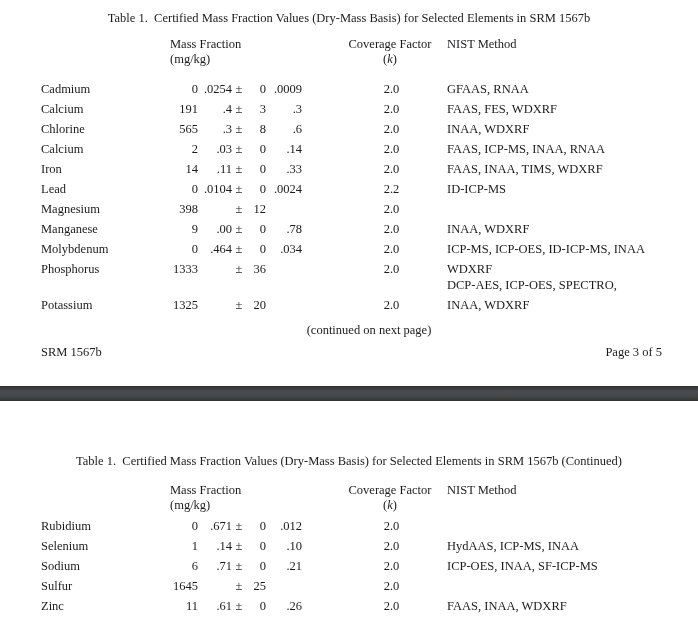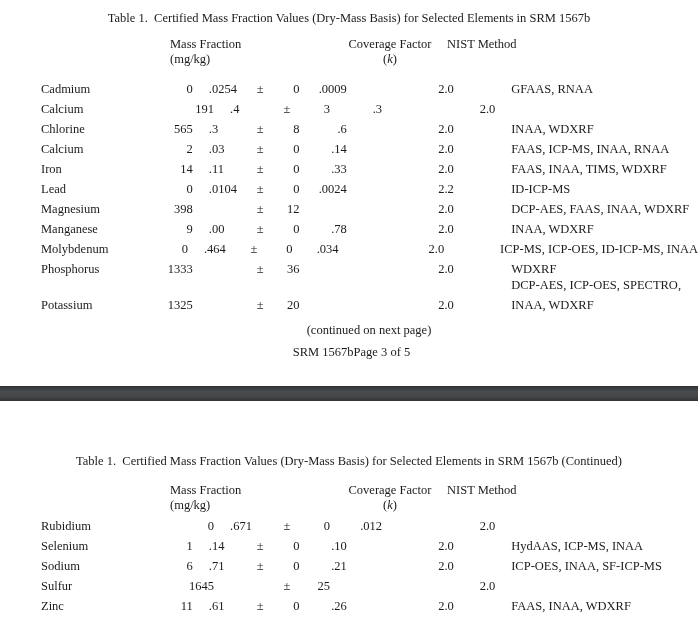--- a/index.html
+++ b/index.html
@@ -30,34 +30,34 @@
   .hdr { position:absolute; line-height:15px; }
   .hdr div { line-height:15px; }
   .hdr-mf { left:170px; width:130px; }
   .hdr-cf { left:330px; width:120px; text-align:center; }
   .hdr-nm { left:447px; top:0; }
 
   .rows { position:absolute; left:0; right:0; }
   #page1 .rows { top:79px; }
   #page2 .rows { top:115px; }
 
-  .row { display:flex; align-items:flex-start; padding:2px 0; line-height:16px;gap:16px; }
+  .row { display:flex; align-items:flex-start; padding:2px 0; line-height:16px; }
   .row span { display:inline-block; vertical-align:top; }
   .c-el   { margin-left:41px; width:109px; }
   .c-vint { width:48px;  text-align:right; }
-  .c-vdec { width:34px;  text-align:left; }
+  .c-vdec { width:34px;  text-align:right; }
   .c-pm   { width:14px;  text-align:center; }
   .c-uint { width:20px;  text-align:right; }
   .c-udec { width:36px;  text-align:right; }
   .c-k    { width:93px;  margin-left:43px; text-align:center; }
   .c-m    { margin-left:9px; width:216px; }
   .c-m div { line-height:16px; white-space:nowrap; }
 
   .continued { position:absolute; top:322px; left:40px; right:0; text-align:center; line-height:16px; }
-  .footer { position:absolute; top:344px; left:41px; right:36px; display:flex; justify-content:center; line-height:16px; }
+  .footer { position:absolute; top:344px; left:41px; right:36px; display:flex; justify-content:space-between; line-height:16px; }
 </style>
 </head>
 <body>
 
 <div class="doc">
 
   <section class="page" id="page1">
     <div class="title">Table 1.  Certified Mass Fraction Values (Dry-Mass Basis) for Selected Elements in SRM 1567b</div>
 
     <div class="thead">
@@ -86,20 +86,23 @@
           </span>
         </div>
         <div class="row">
           <span class="c-el">Calcium</span>
           <span class="c-vint">191</span>
           <span class="c-vdec">.4</span>
           <span class="c-pm">±</span>
           <span class="c-uint">3</span>
           <span class="c-udec">.3</span>
           <span class="c-k">2.0</span>
+          <span class="c-m">
+            <div>FAAS, FES, WDXRF</div>
+          </span>
         </div>
         <div class="row">
           <span class="c-el">Chlorine</span>
           <span class="c-vint">565</span>
           <span class="c-vdec">.3</span>
           <span class="c-pm">±</span>
           <span class="c-uint">8</span>
           <span class="c-udec">.6</span>
           <span class="c-k">2.0</span>
           <span class="c-m">
@@ -143,23 +146,20 @@
           </span>
         </div>
         <div class="row">
           <span class="c-el">Magnesium</span>
           <span class="c-vint">398</span>
           <span class="c-vdec"></span>
           <span class="c-pm">±</span>
           <span class="c-uint">12</span>
           <span class="c-udec"></span>
           <span class="c-k">2.0</span>
-          <span class="c-m">
-            <div>DCP-AES, FAAS, INAA, WDXRF</div>
-          </span>
         </div>
         <div class="row">
           <span class="c-el">Manganese</span>
           <span class="c-vint">9</span>
           <span class="c-vdec">.00</span>
           <span class="c-pm">±</span>
           <span class="c-uint">0</span>
           <span class="c-udec">.78</span>
           <span class="c-k">2.0</span>
           <span class="c-m">

